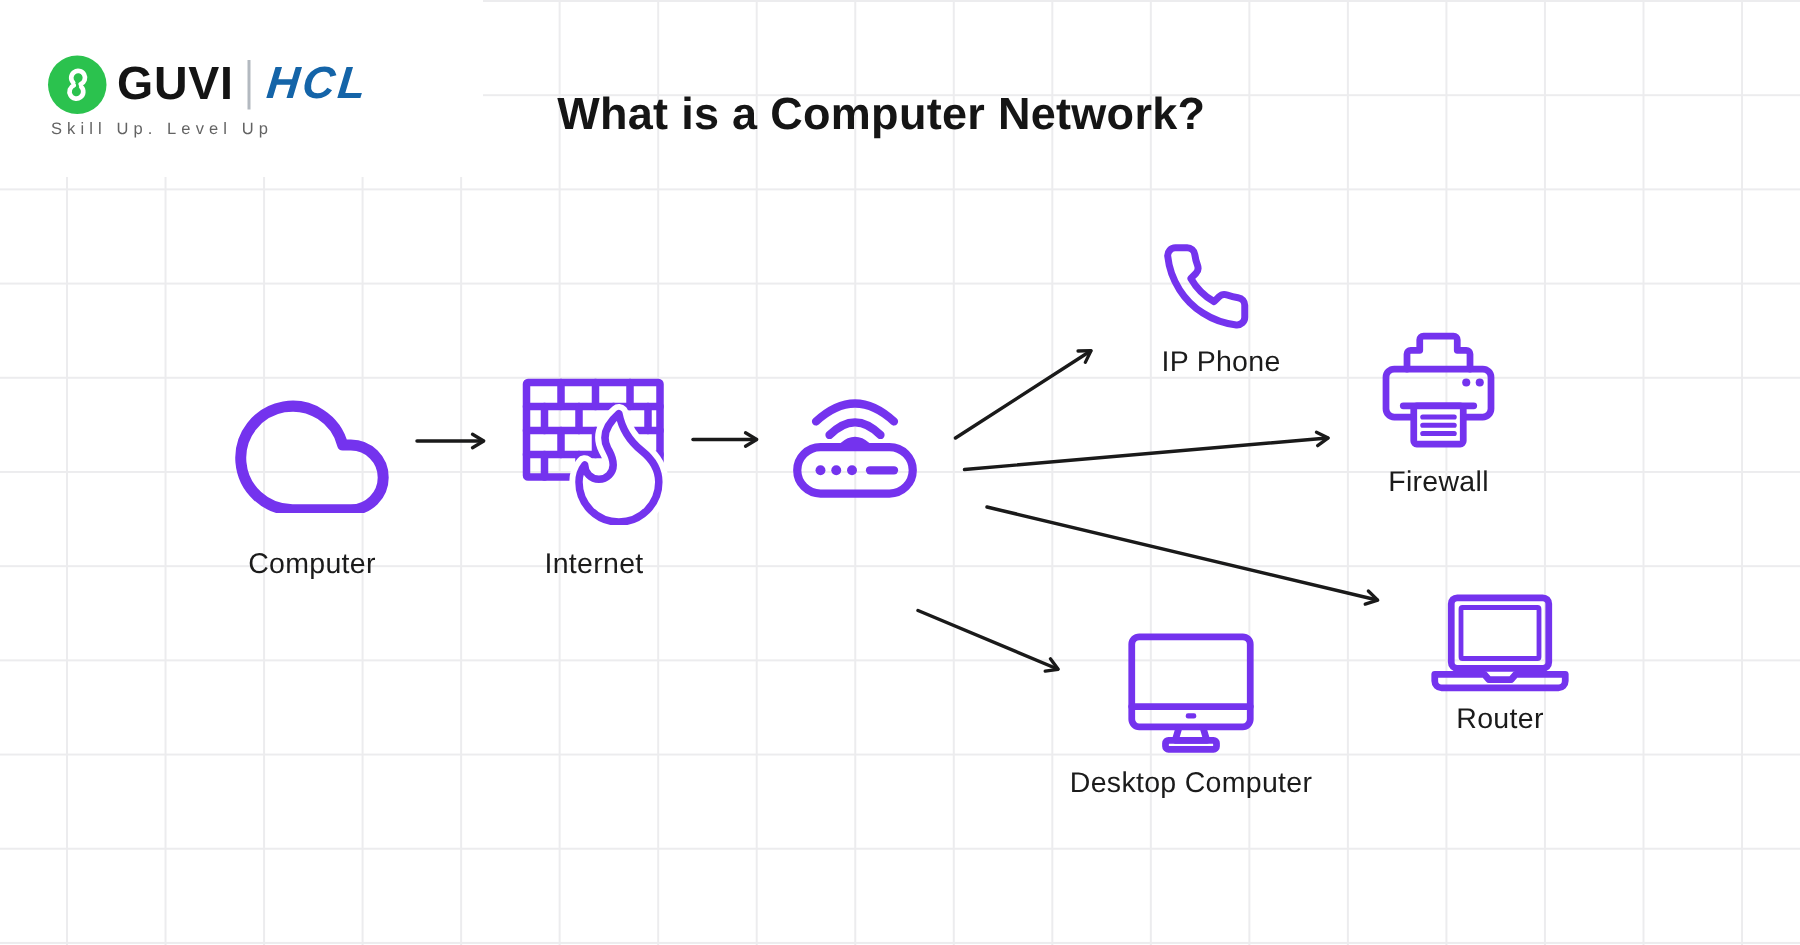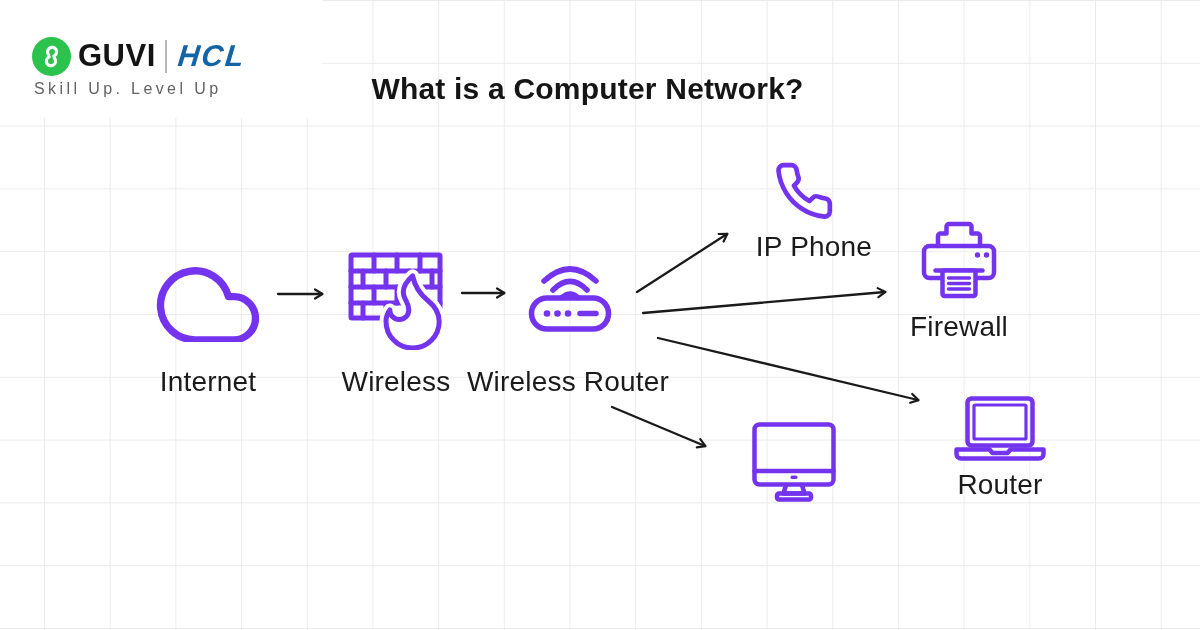--- a/index.html
+++ b/index.html
@@ -16,27 +16,27 @@
     background-size:65.7px 62.8px;
     background-position:44px 0;
   }
   .logo-patch{position:absolute;left:0;top:0;width:322px;height:118px;background:#ffffff;}
   .logo-row{position:absolute;left:32px;top:36px;height:40px;display:flex;align-items:center;}
   .guvi-mark{width:39px;height:39px;border-radius:50%;background:var(--guvi-green);
     display:flex;align-items:center;justify-content:center;flex:0 0 auto;}
   .guvi-text{font-size:31px;font-weight:700;color:#141414;letter-spacing:.5px;margin-left:7px;}
   .brand-sep{width:2.5px;height:33px;background:#b3b9c0;margin:0 11px 0 9px;}
   .hcl-text{font-size:30px;font-weight:800;font-style:italic;color:var(--hcl-blue);letter-spacing:2px;transform:skewX(-6deg);}
-  .tagline{position:absolute;left:34px;top:80px;font-size:16px;font-weight:500;color:#636363;letter-spacing:3.4px;}
-  .page-title{position:absolute;left:0;top:72px;width:1175px;text-align:center;
+  .tagline{position:absolute;left:34px;top:80px;font-size:11px;font-weight:500;color:#636363;letter-spacing:3.4px;}
+  .page-title{position:absolute;left:0;top:60px;width:1175px;text-align:center;
     font-size:30px;font-weight:700;color:#151515;letter-spacing:.2px;}
   .arrow-layer{position:absolute;left:0;top:0;width:1200px;height:630px;}
   .node-icon{position:absolute;color:var(--purple);line-height:0;}
   .node-label{position:absolute;transform:translateX(-50%);white-space:nowrap;
-    font-size:28px;font-weight:500;color:#1b1b1b;letter-spacing:.2px;}
+    font-size:19px;font-weight:500;color:#1b1b1b;letter-spacing:.2px;}
 </style>
 </head>
 <body>
 
 <div class="canvas">
 
   <div class="logo-patch"></div>
 
   <div class="logo-row">
     <div class="guvi-mark">
@@ -67,49 +67,48 @@
       <line x1="658" y1="338" x2="918" y2="400" marker-end="url(#ah)"></line>
       <line x1="612" y1="407" x2="705" y2="446" marker-end="url(#ah)"></line>
     </g>
   </svg>
 
   <div class="node-icon" style="left:155px;top:260px">
     <svg width="106" height="82" viewBox="0.5 1.5 23 19" fill="none" stroke="currentColor" stroke-width="1.7" stroke-linecap="round" stroke-linejoin="round">
       <path d="M18 10h-1.26A8 8 0 1 0 9 20h9a5 5 0 0 0 0-10z"></path>
     </svg>
   </div>
-  <div class="node-label" style="left:208px;top:366px">Internet</div>
+  <div class="node-label" style="left:208px;top:366px">Computer</div>
 
   <div class="node-icon" style="left:348px;top:252px">
     <svg width="98" height="98" viewBox="0 0 98 98" fill="none" stroke="currentColor" stroke-width="5" stroke-linecap="round" stroke-linejoin="round">
       <rect x="3" y="3" width="89" height="63" rx="1"></rect>
       <path d="M3,19 H92 M3,35 H92 M3,51 H92"></path>
       <path d="M26,3 V19 M49,3 V19 M72,3 V19"></path>
       <path d="M15,19 V35 M38,19 V35 M61,19 V35 M84,19 V35"></path>
       <path d="M26,35 V51 M49,35 V51 M72,35 V51"></path>
       <path d="M15,51 V66 M38,51 V66 M61,51 V66 M84,51 V66"></path>
       <path transform="translate(19,12.4) scale(3.8)" stroke="#ffffff" fill="#ffffff" stroke-width="3.4" d="M8.5 14.5A2.5 2.5 0 0 0 11 12c0-1.38-.5-2-1-3-1.072-2.143-.224-4.054 2-6 .5 2.5 2 4.9 4 6.5 2 1.6 3 3.5 3 5.5a7 7 0 1 1-14 0c0-1.153.433-2.294 1-3a2.5 2.5 0 0 0 2.5 2.5z"></path>
       <path transform="translate(19,12.4) scale(3.8)" stroke-width="1.32" d="M8.5 14.5A2.5 2.5 0 0 0 11 12c0-1.38-.5-2-1-3-1.072-2.143-.224-4.054 2-6 .5 2.5 2 4.9 4 6.5 2 1.6 3 3.5 3 5.5a7 7 0 1 1-14 0c0-1.153.433-2.294 1-3a2.5 2.5 0 0 0 2.5 2.5z"></path>
     </svg>
   </div>
-  <div class="node-label" style="left:396px;top:366px">Wireless</div>
+  <div class="node-label" style="left:396px;top:366px">Internet</div>
 
   <div class="node-icon" style="left:528px;top:250px">
     <svg width="84" height="82" viewBox="0 0 84 82" fill="none" stroke="currentColor" stroke-width="5.5" stroke-linecap="round" stroke-linejoin="round">
       <path d="M16,31 Q42,7 68,31"></path>
       <path d="M25,40 Q42,23 59,40"></path>
       <path d="M34,47.5 Q42,40.5 50,47.5"></path>
       <rect x="3.5" y="48" width="77" height="31" rx="15.5"></rect>
       <circle cx="19" cy="63.5" r="3.3" fill="currentColor" stroke="none"></circle>
       <circle cx="29.5" cy="63.5" r="3.3" fill="currentColor" stroke="none"></circle>
       <circle cx="40" cy="63.5" r="3.3" fill="currentColor" stroke="none"></circle>
       <line x1="52" y1="63.5" x2="68" y2="63.5"></line>
     </svg>
   </div>
-  <div class="node-label" style="left:568px;top:366px">Wireless Router</div>
 
   <div class="node-icon" style="left:773px;top:160px">
     <svg width="62" height="62" viewBox="0 0 24 24" fill="none" stroke="currentColor" stroke-width="1.8" stroke-linecap="round" stroke-linejoin="round">
       <path d="M22 16.92v3a2 2 0 0 1-2.18 2 19.79 19.79 0 0 1-8.63-3.07 19.5 19.5 0 0 1-6-6 19.79 19.79 0 0 1-3.07-8.67A2 2 0 0 1 4.11 2h3a2 2 0 0 1 2 1.72 12.84 12.84 0 0 0 .7 2.81 2 2 0 0 1-.45 2.11L8.09 9.91a16 16 0 0 0 6 6l1.27-1.27a2 2 0 0 1 2.11-.45 12.84 12.84 0 0 0 2.81.7A2 2 0 0 1 22 16.92z"></path>
     </svg>
   </div>
   <div class="node-label" style="left:814px;top:231px">IP Phone</div>
 
   <div class="node-icon" style="left:921px;top:220px">
     <svg width="76" height="80" viewBox="0 0 76 80" fill="none" stroke="currentColor" stroke-width="4.5" stroke-linecap="round" stroke-linejoin="round">
@@ -135,14 +134,15 @@
 
   <div class="node-icon" style="left:752px;top:422px">
     <svg width="84" height="84" viewBox="0 0 84 84" fill="none" stroke="currentColor" stroke-width="4.5" stroke-linecap="round" stroke-linejoin="round">
       <rect x="2.5" y="2.5" width="79" height="60" rx="5"></rect>
       <path d="M2.5,49 H81.5"></path>
       <rect x="38.5" y="53.5" width="7" height="3.5" rx="1.5" fill="currentColor" stroke="none"></rect>
       <path d="M34,63 L31.5,71.5 H52.5 L50,63"></path>
       <rect x="25" y="71.5" width="34" height="6" rx="2"></rect>
     </svg>
   </div>
+  <div class="node-label" style="left:794px;top:512px">Desktop Computer</div>
 
 </div>
 
 </body></html>

